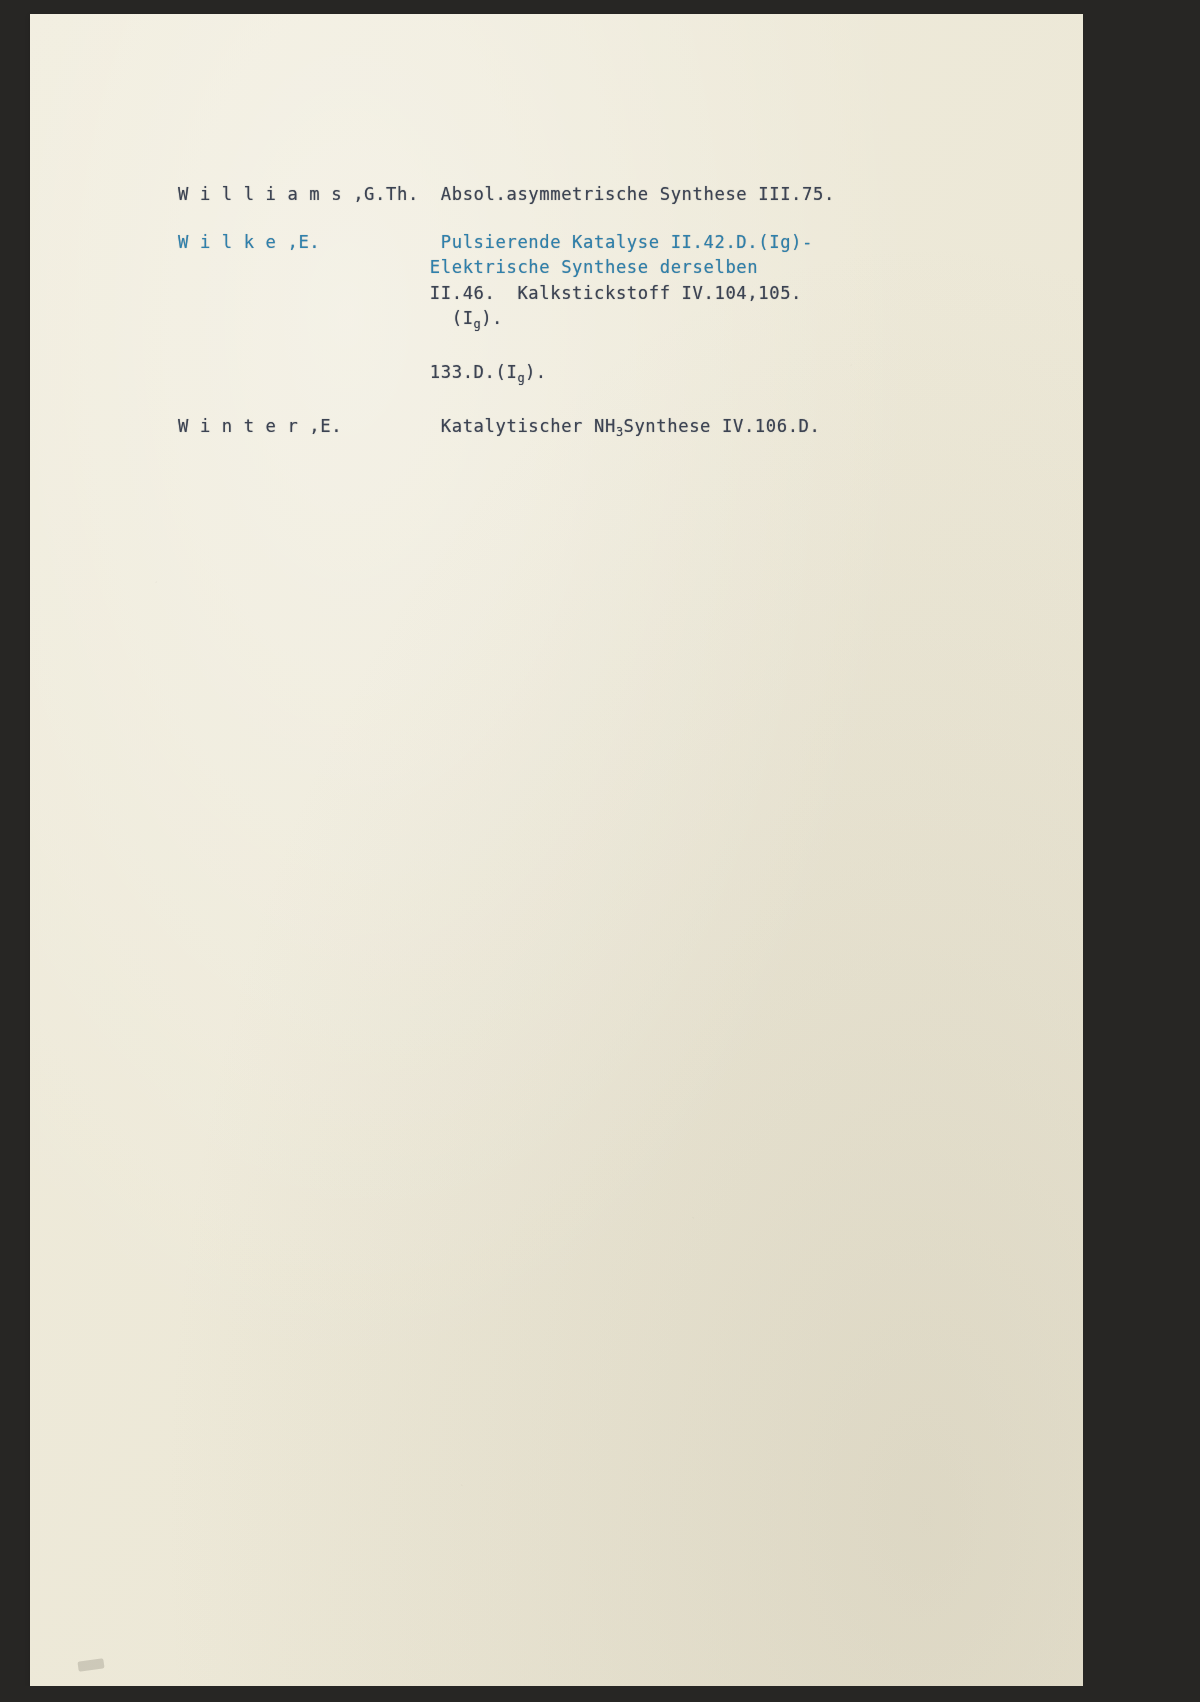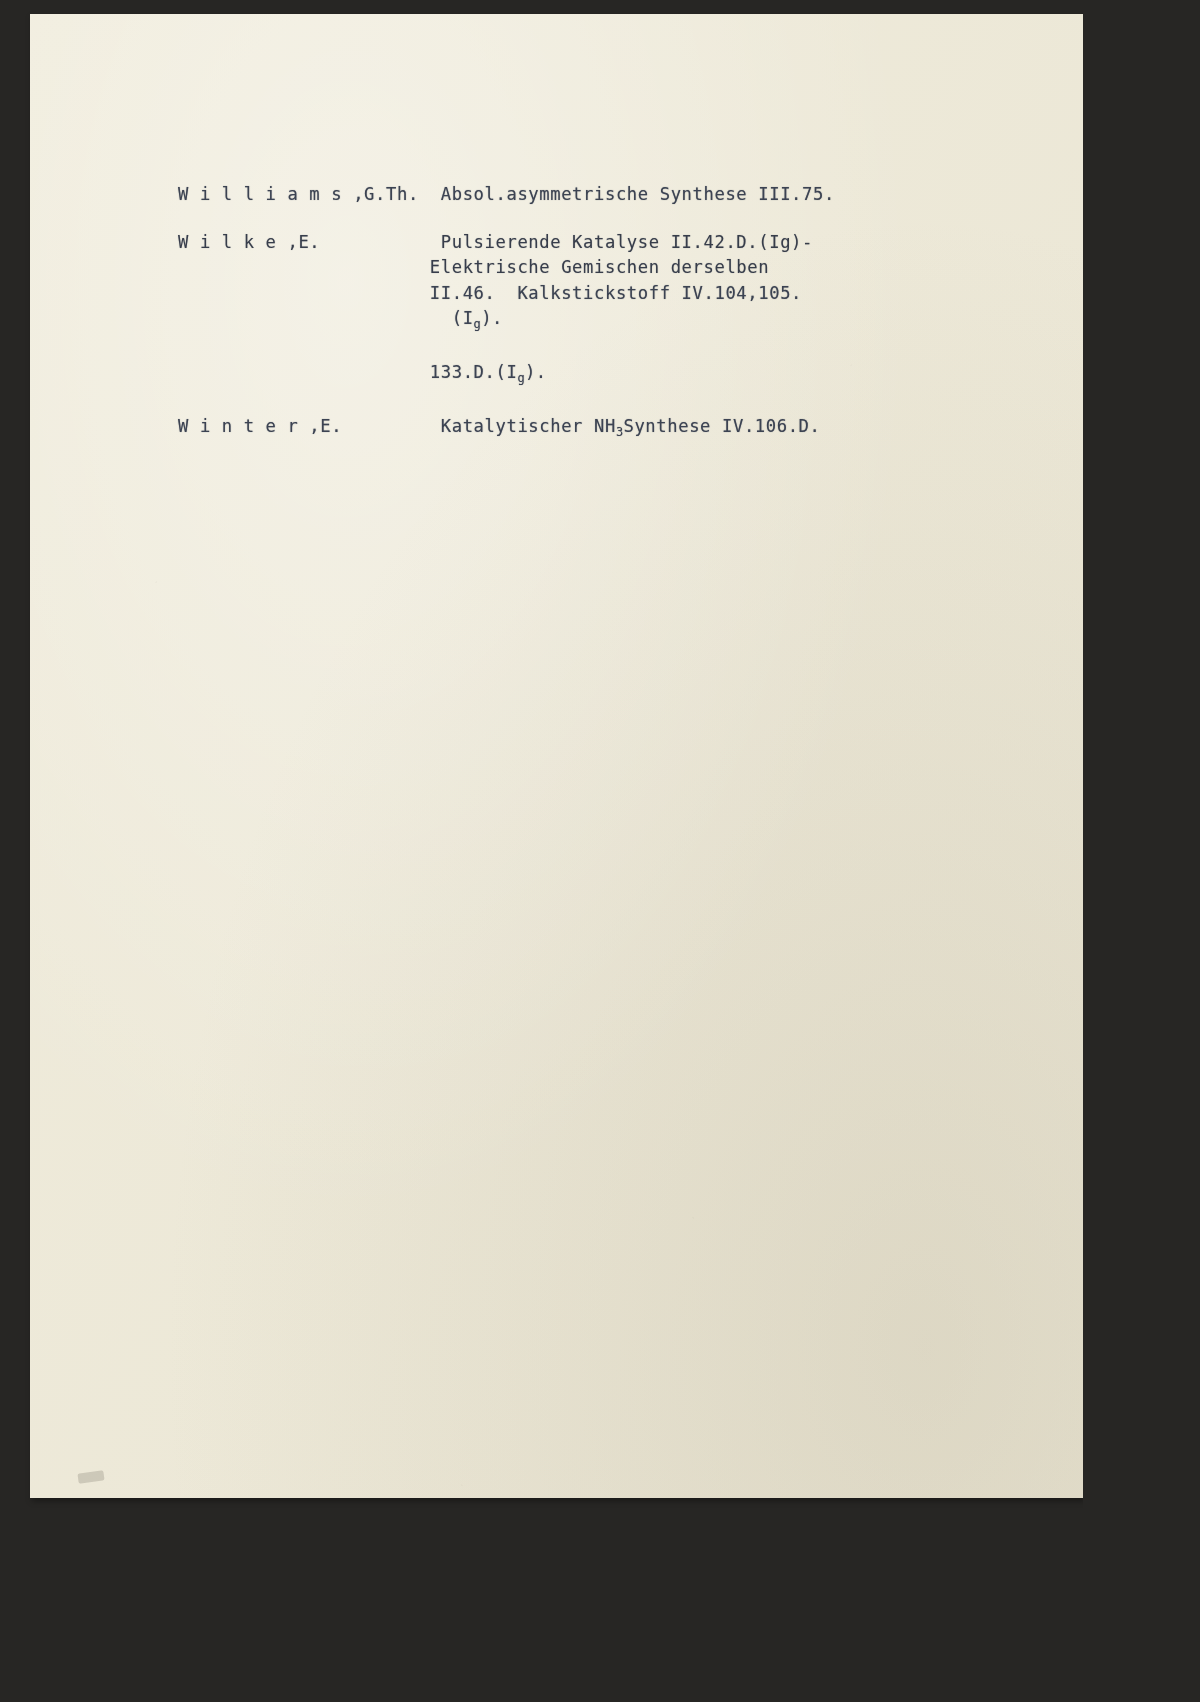--- a/index.html
+++ b/index.html
@@ -19,21 +19,21 @@
     width: 1200px;
     height: 1702px;
     background: #272624;
   }
   
   #page {
     position: absolute;
     left: 30px;
     top: 14px;
     width: 1053px;
-    height: 1484px;
+    height: 1672px;
     background: #f0ecdc;
     box-shadow: 2px 3px 6px rgba(0,0,0,0.35);
   }
   
   #page::before {
     content: "";
     position: absolute;
     left: 0; top: 0; right: 0; bottom: 0;
     background:
       radial-gradient(ellipse at 30% 18%, rgba(255,255,255,0.35), rgba(255,255,255,0) 55%),
@@ -68,21 +68,21 @@
     display: block;
     white-space: pre;
     font-family: "DejaVu Sans Mono", monospace;
     font-size: 17.2px;
     line-height: 25.5px;
     color: #3c4352;
     letter-spacing: 0.6px;
     text-shadow: 0 0 1.1px rgba(60,67,82,0.55);
   }
   .line.faint {
-    color: #0f172a;
+    color: #0369a1;
     opacity: 0.82;
   }
   .sub {
     font-size: 12px;
     vertical-align: sub;
     letter-spacing: 0.3px;
   }
   .gap-md { height: 22px; }
   .gap-lg { height: 98px; }
   
@@ -116,21 +116,21 @@
     <div id="text-block">
 
       <div class="entry">
         <span class="line">W i l l i a m s ,G.Th.  Absol.asymmetrische Synthese III.75.</span>
       </div>
 
       <div class="gap-md"></div>
 
       <div class="entry">
         <span class="line faint">W i l k e ,E.           Pulsierende Katalyse II.42.D.(Ig)-</span>
-        <span class="line faint">                       Elektrische Gemischen derselben</span>
+        <span class="line faint">                       Elektrische Synthese derselben</span>
         <span class="line">                       II.46.  Kalkstickstoff IV.104,105.</span>
         <span class="line"><span>                         (I</span><span class="sub">g</span><span>).</span></span>
       </div>
 
       <div class="gap-md"></div>
 
       <div class="entry">
         <span class="line"><span>                       133.D.(I</span><span class="sub">g</span><span>).</span></span>
       </div>
 

